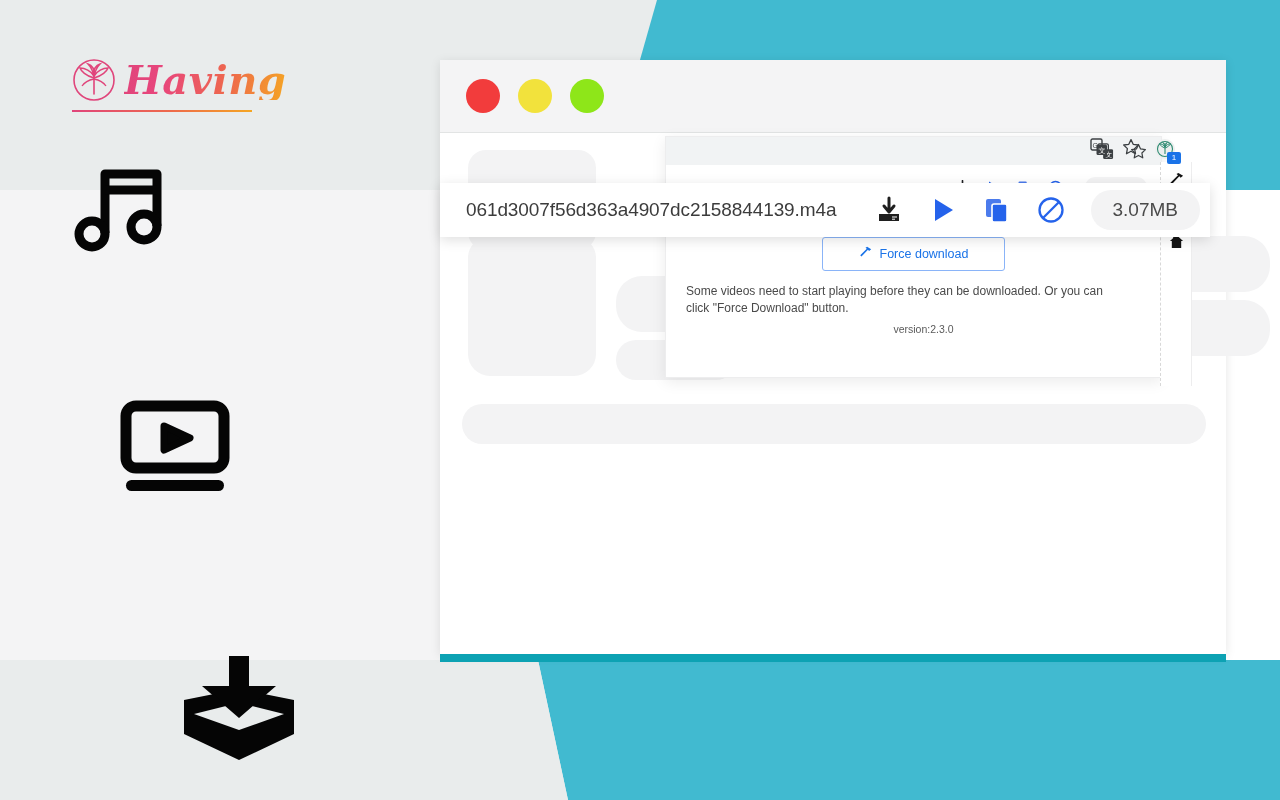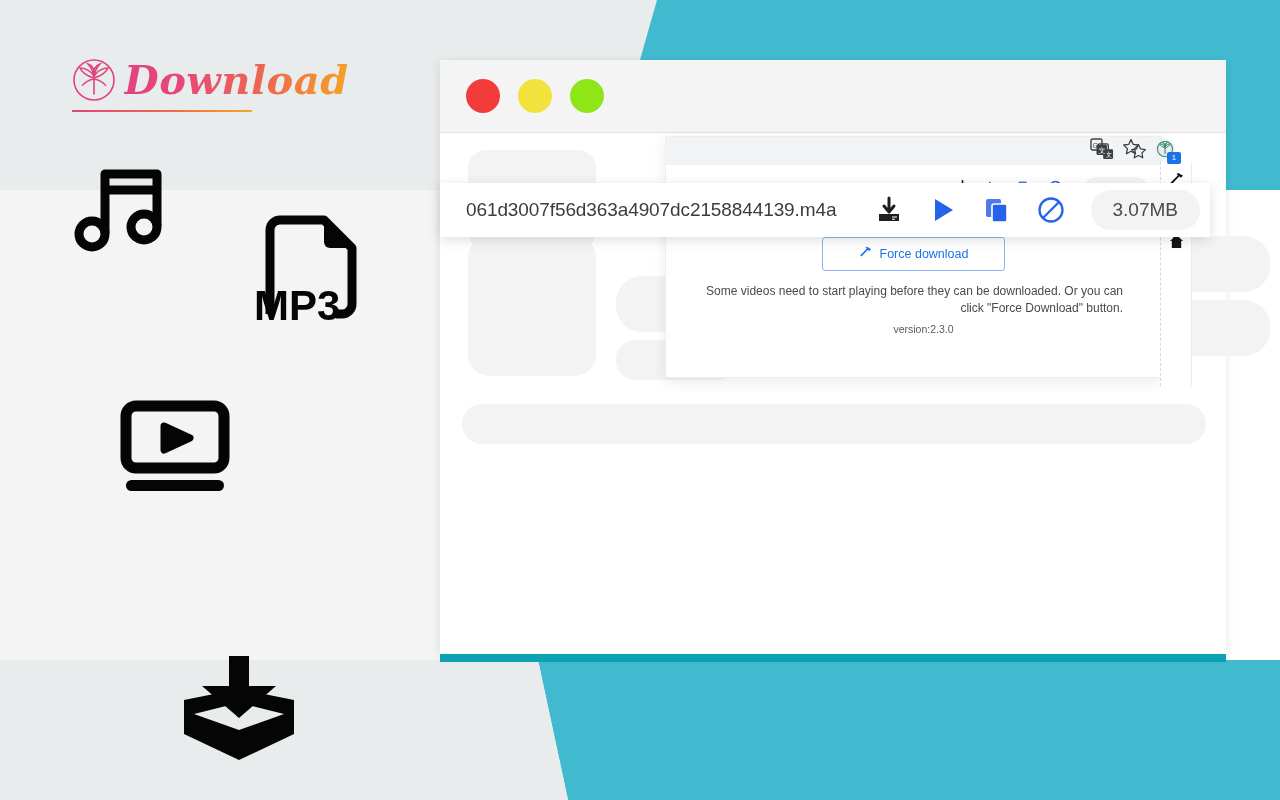--- a/index.html
+++ b/index.html
@@ -203,21 +203,21 @@
     color: #1A73E8;
     background: #ffffff;
     font-size: 12.5px;
     padding: 8px 36px;
     display: flex;
     align-items: center;
     gap: 8px;
     cursor: pointer;
   }
   .popup-note {
-    text-align: right;
+    text-align: left;
     font-size: 12px;
     color: #4a4a4a;
     padding: 12px 38px 0 20px;
     line-height: 1.45;
   }
   .popup-version {
     text-align: center;
     font-size: 10.5px;
     color: #5a5a5a;
     padding-top: 5px;
@@ -315,43 +315,36 @@
           <circle cx="22" cy="22" r="20" fill="none" stroke="#E0457B" stroke-width="1.6"></circle>
           <path d="M22 20 L22 36" stroke="#E0457B" stroke-width="1.6" fill="none" stroke-linecap="round"></path>
           <path d="M22 20 C14 18 9 13 8 10 C13 10 19 13 22 18" fill="none" stroke="#E0457B" stroke-width="1.5"></path>
           <path d="M22 20 C30 18 35 13 36 10 C31 10 25 13 22 18" fill="none" stroke="#E0457B" stroke-width="1.5"></path>
           <path d="M22 19 C21 13 18 8 16 6 C20 7 23 12 23 17" fill="none" stroke="#E0457B" stroke-width="1.5"></path>
           <path d="M22 19 C23 13 26 8 28 6 C24 7 21 12 21 17" fill="none" stroke="#E0457B" stroke-width="1.5"></path>
           <path d="M22 21 C17 22 12 25 10 28" fill="none" stroke="#E0457B" stroke-width="1.3"></path>
           <path d="M22 21 C27 22 32 25 34 28" fill="none" stroke="#E0457B" stroke-width="1.3"></path>
         </svg>
       </span>
-      <span class="logo-text">Download</span>
+      <span class="logo-text">Having</span>
     </div>
     <div class="logo-underline"></div>
   </div>
 
   <div class="ico ico-music">
     <svg width="96" height="96" viewBox="0 0 96 96" aria-hidden="true">
       <g fill="none" stroke="#050505" stroke-width="9" stroke-linejoin="round">
         <path d="M33 73 V14 H85 V66"></path>
         <path d="M33 30 H85"></path>
         <circle cx="20" cy="74" r="13"></circle>
         <circle cx="72" cy="67" r="13"></circle>
       </g>
     </svg>
   </div>
 
-  <div class="ico ico-mp3">
-    <svg width="130" height="130" viewBox="0 0 130 130" aria-hidden="true">
-      <path d="M24 106 V22 a10 10 0 0 1 10 -10 H78 L106 40 V96 a10 10 0 0 1 -10 10 H90" fill="none" stroke="#050505" stroke-width="9" stroke-linejoin="round"></path>
-      <path d="M78 12 L78 34 a6 6 0 0 0 6 6 L106 40 Z" fill="#050505"></path>
-      <text x="8" y="112" font-family="'Liberation Sans', sans-serif" font-size="42" font-weight="700" fill="#050505">MP3</text>
-    </svg>
-  </div>
 
   <div class="ico ico-video">
     <svg width="110" height="96" viewBox="0 0 110 96" aria-hidden="true">
       <rect x="6" y="6" width="98" height="62" rx="10" fill="none" stroke="#050505" stroke-width="11"></rect>
       <path d="M44 26 L70 38 L44 50 Z" fill="#050505" stroke="#050505" stroke-width="7" stroke-linejoin="round"></path>
       <rect x="6" y="80" width="98" height="11" rx="5.5" fill="#050505"></rect>
     </svg>
   </div>
 
 

